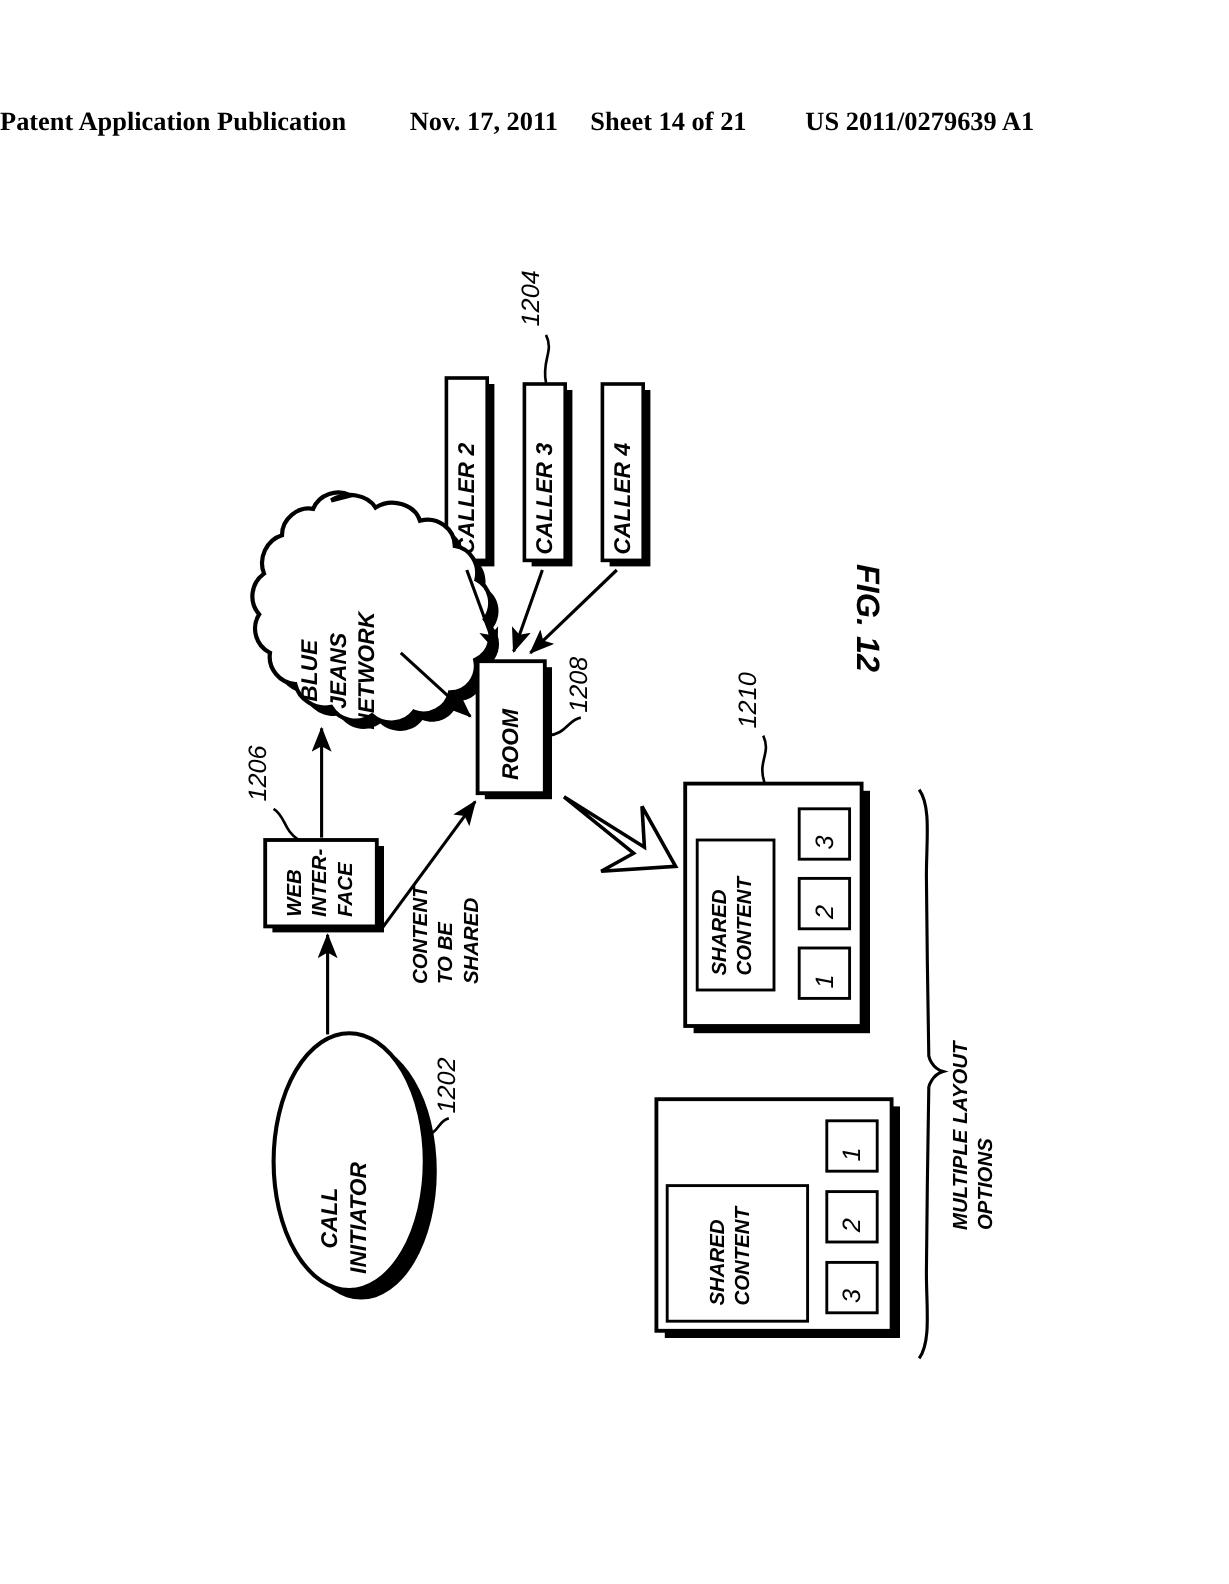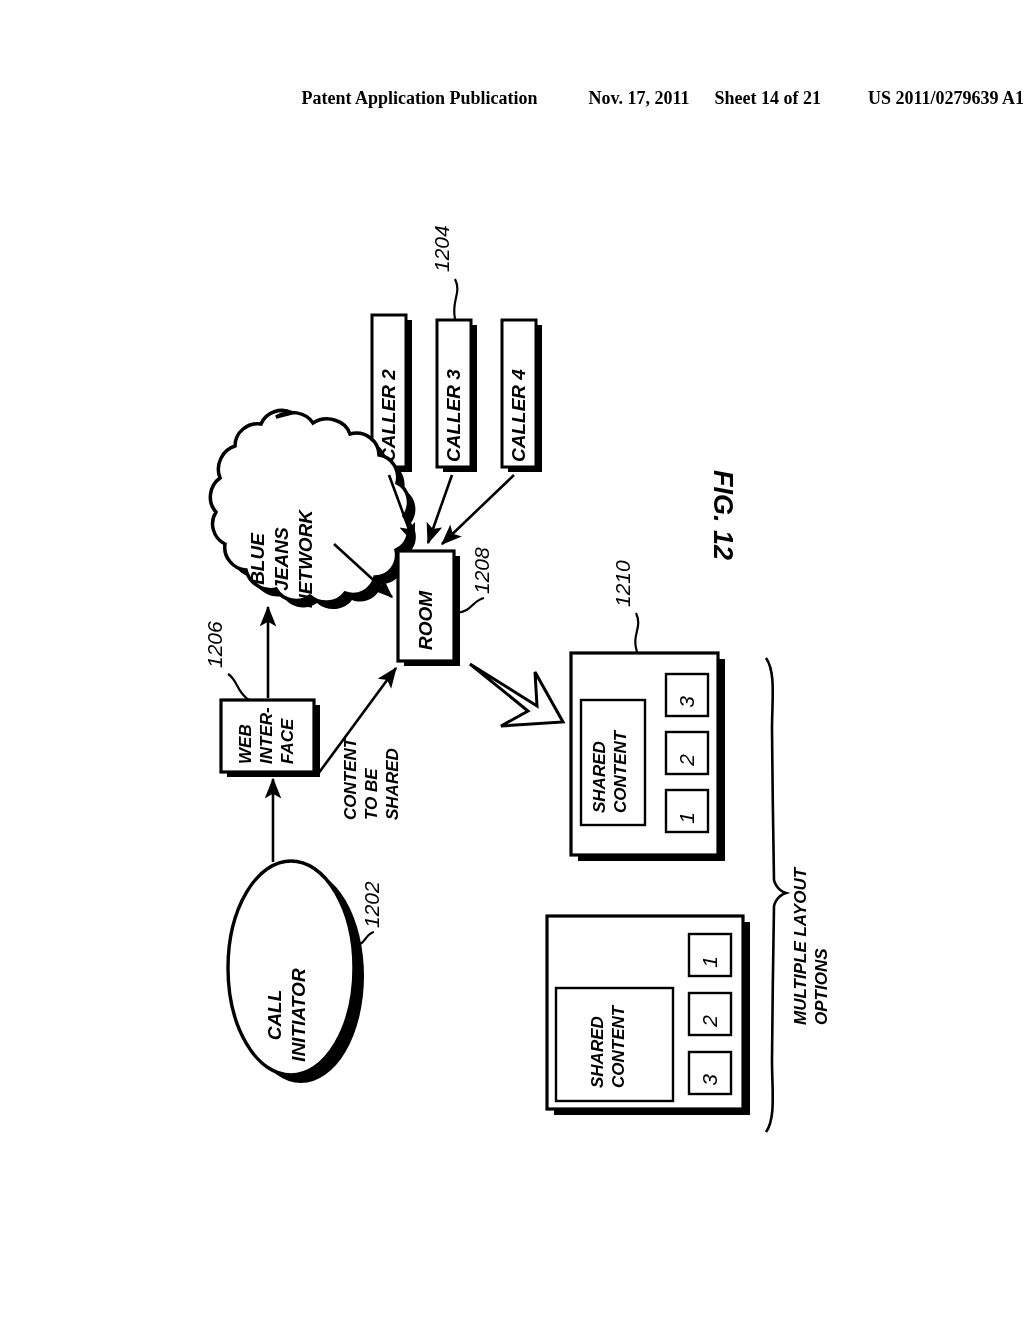--- a/index.html
+++ b/index.html
@@ -14,24 +14,24 @@
     font-family: "Liberation Serif", serif;
     overflow: hidden;
   }
 
   
   #page-header {
     position: absolute;
     top: 88px;
     left: 0;
     width: 1024px;
-    text-align: right;
+    text-align: left;
     font-family: "Liberation Serif", serif;
     font-weight: bold;
-    font-size: 18px;
+    font-size: 22px;
     letter-spacing: 0px;
     color: #000;
     white-space: nowrap;
   }
   #page-header span { display: inline-block; }
   .hdr-gap-1 { width: 42px; }
   .hdr-gap-2 { width: 16px; }
   .hdr-gap-3 { width: 38px; }
 
   

